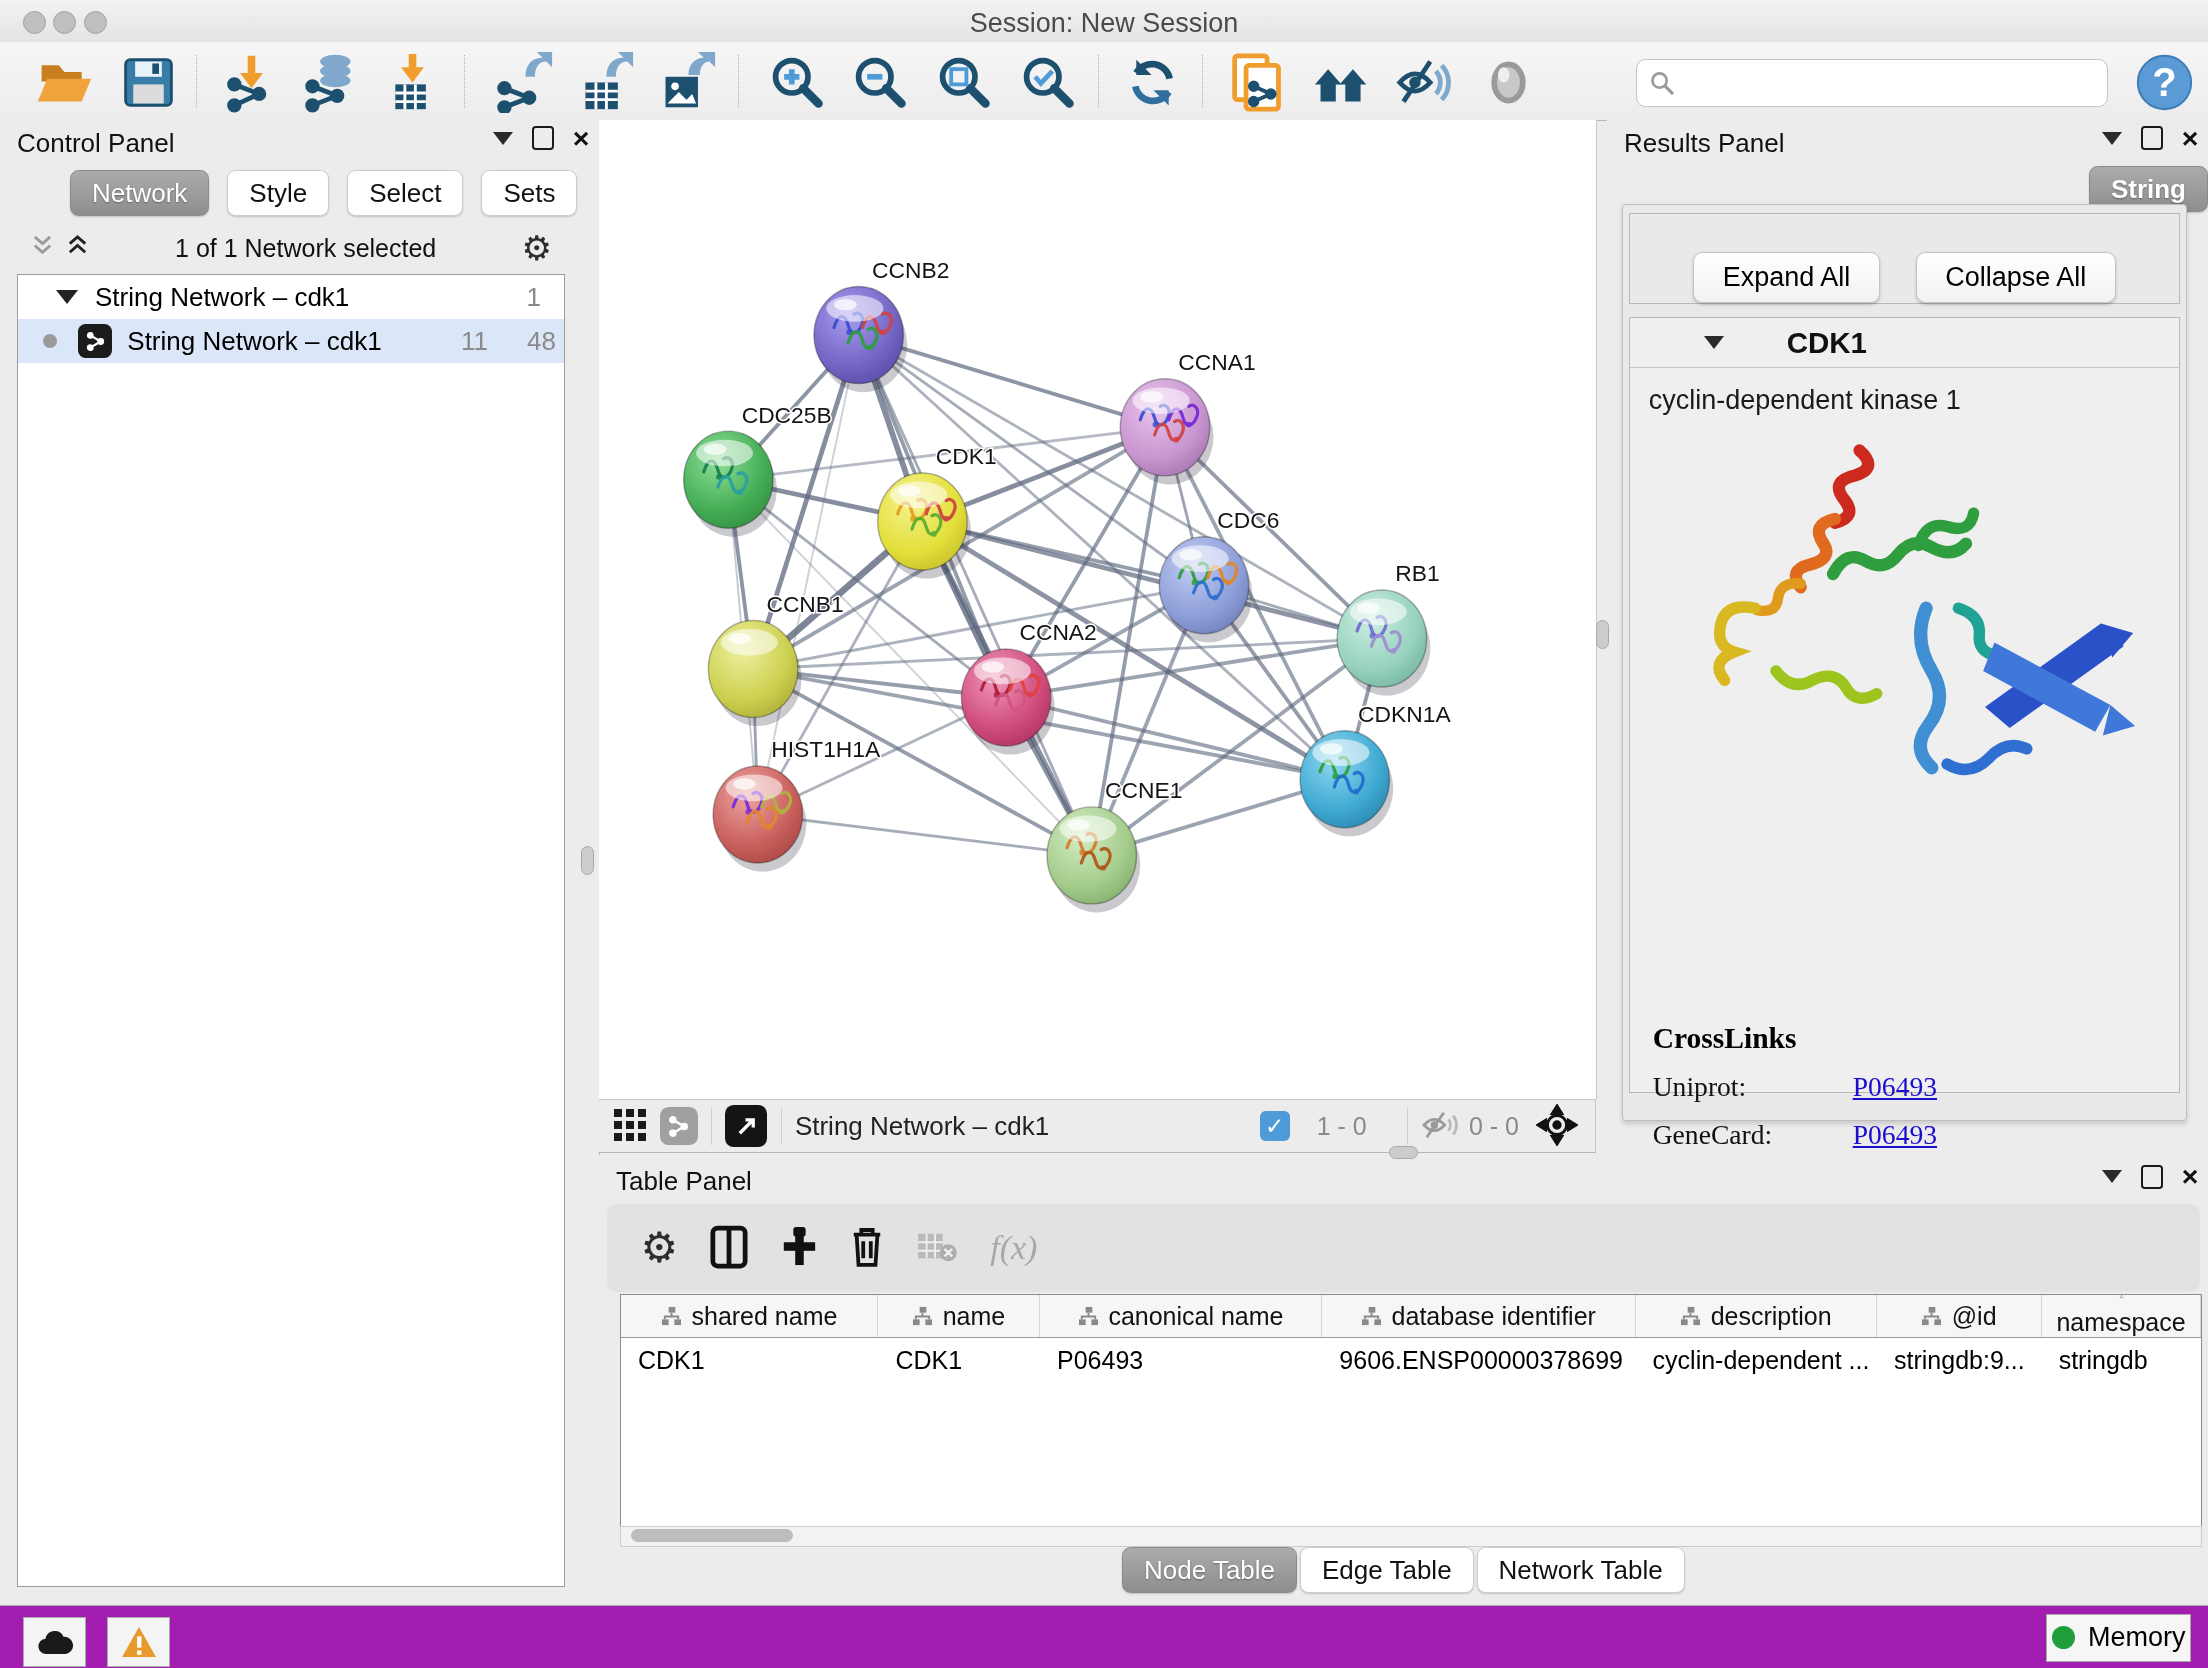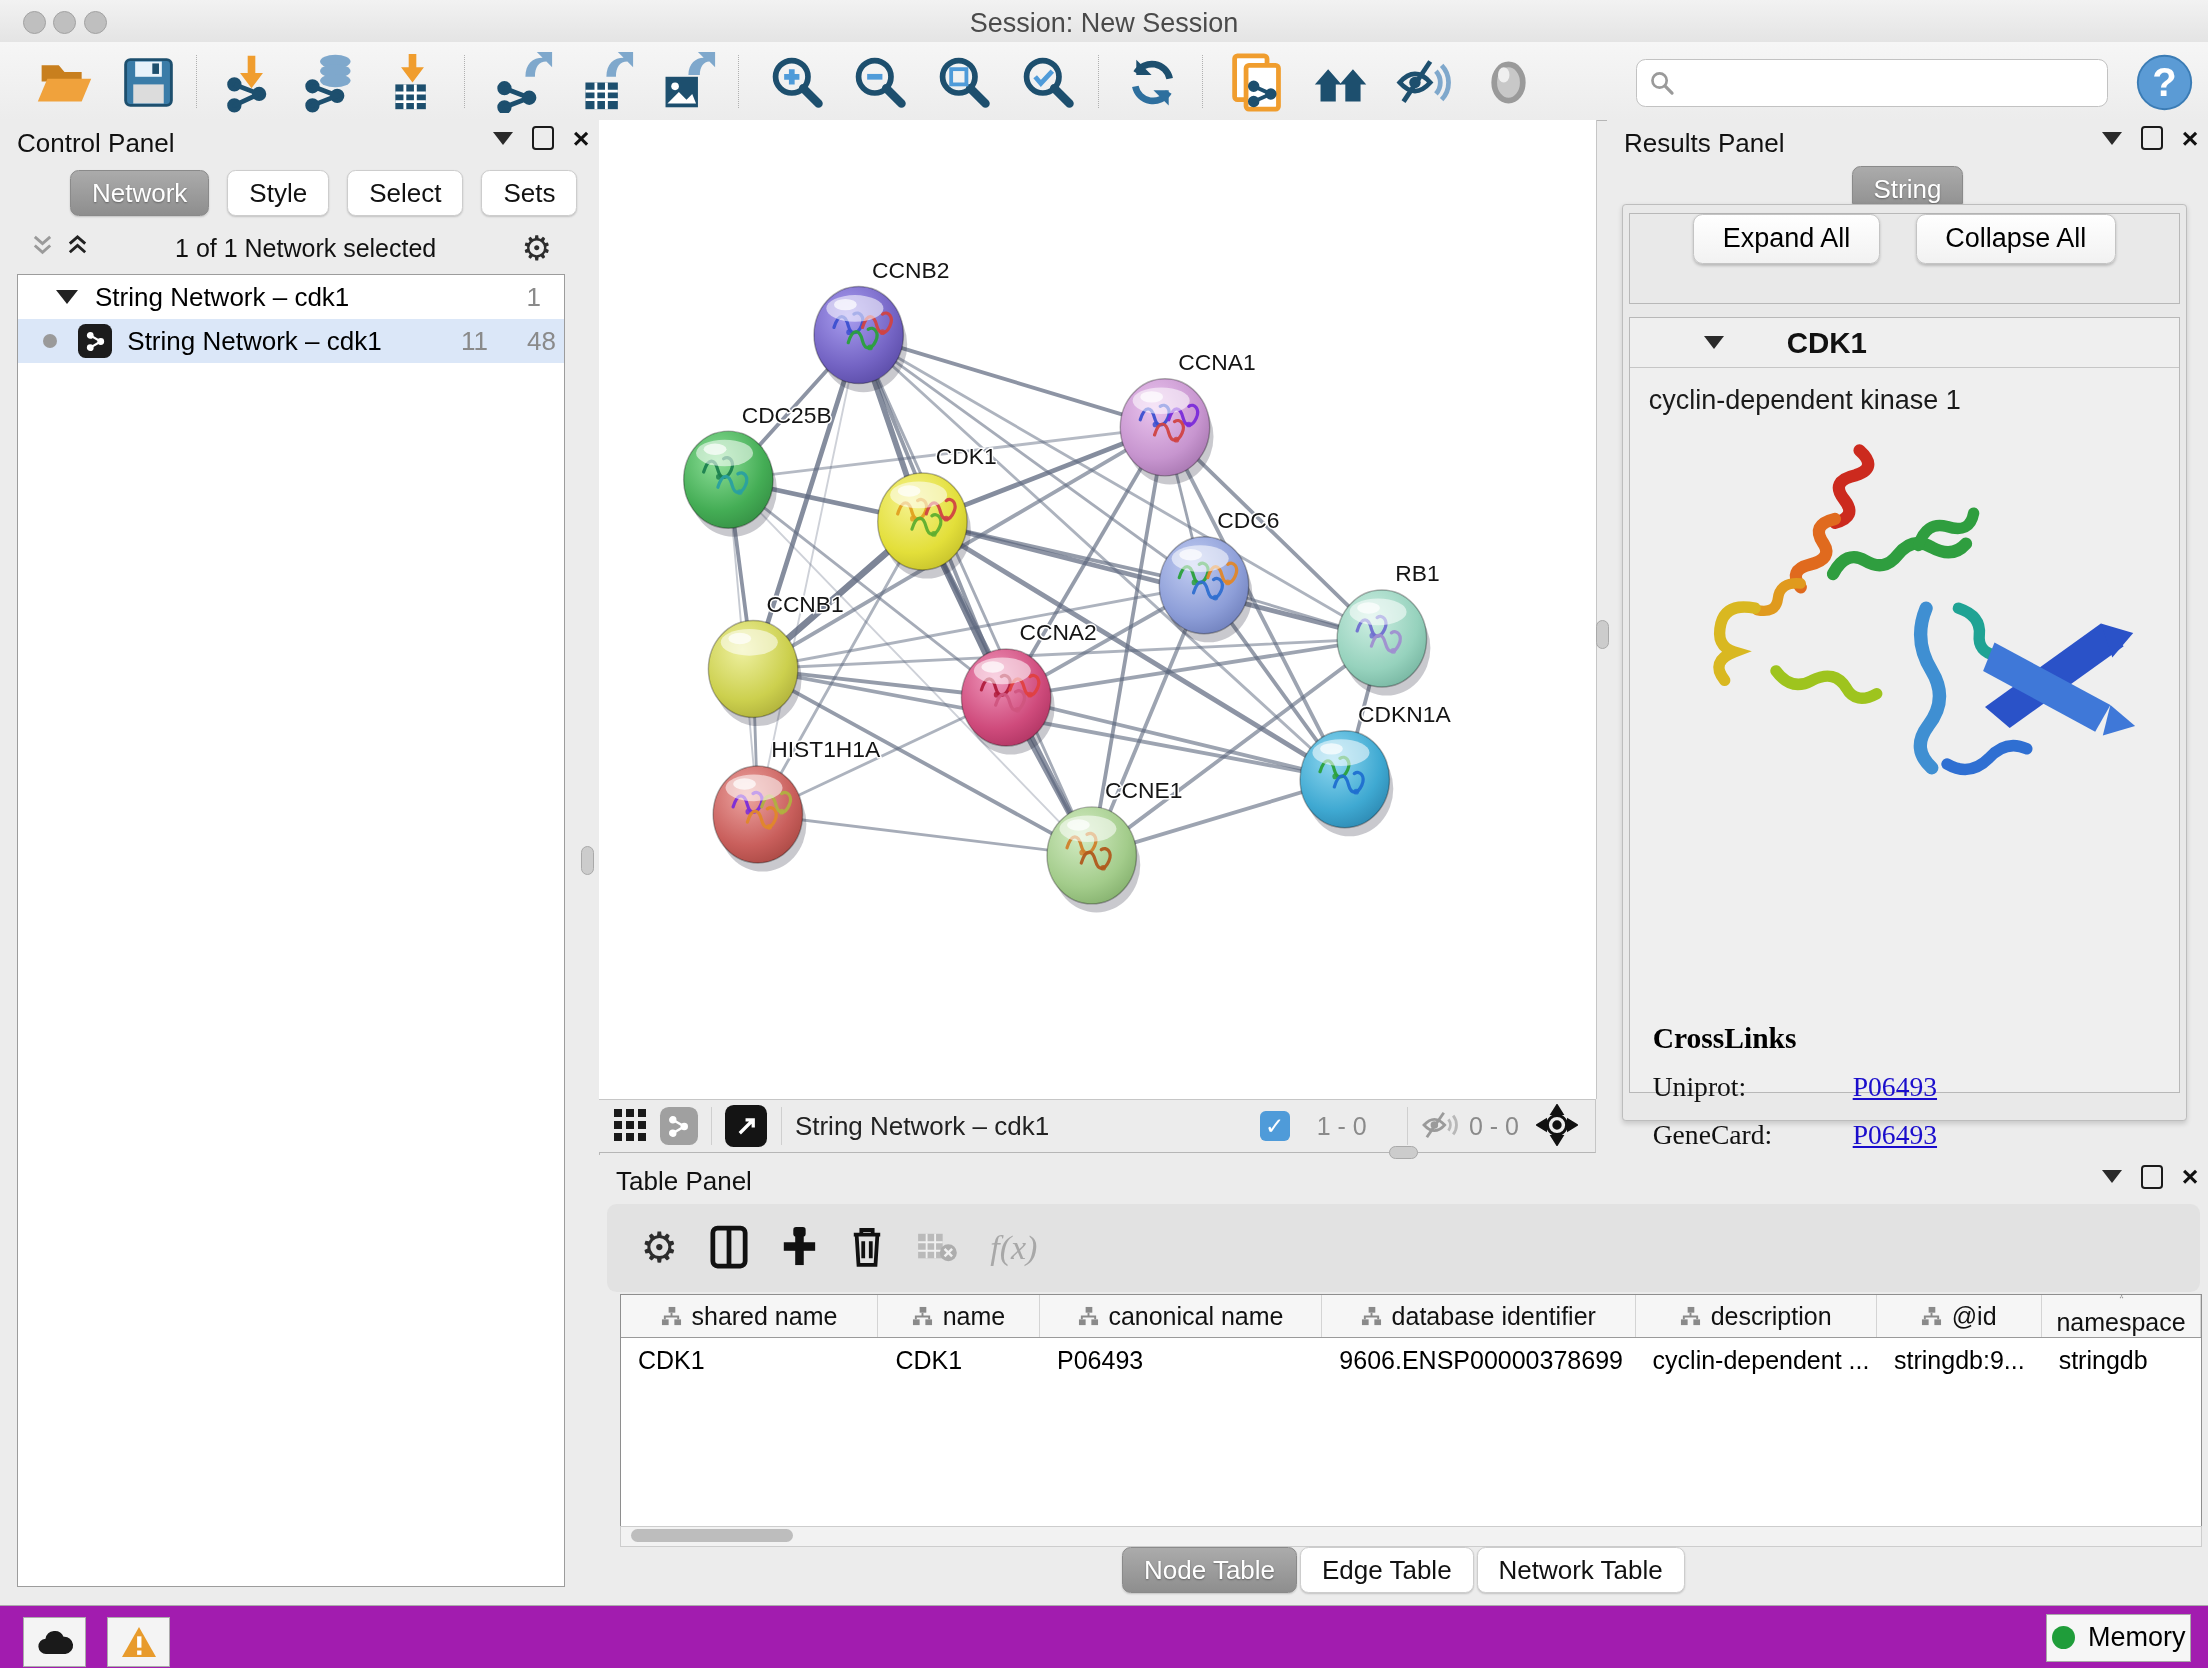--- a/index.html
+++ b/index.html
@@ -59,25 +59,25 @@
     border-top:1.9px solid #c6c6c6;border-bottom:1.9px solid #b6b6b6;border-right:1.9px solid #c6c6c6;
     display:flex;align-items:center;box-sizing:border-box;}
   #net-toolbar .vsep{width:0;height:38px;border-left:1.9px solid #cfcfcf;margin:0 13.3px;}
   #nt-title{font-size:26px;color:#222;}
   .node-label{font-size:24px;fill:#141414;paint-order:stroke;stroke:#ffffff;stroke-width:3px;
     font-family:"Liberation Sans",sans-serif;}
   .cnt-txt{font-size:25px;color:#8a8a8a;}
 
   
   #results-panel{position:absolute;left:1607px;top:120px;width:601px;height:1035px;background:#ececec;}
-  #rp-tab{position:absolute;left:0;right:0;top:46px;text-align:center;}
+  #rp-tab{position:absolute;left:0;right:0;top:46px;text-align:right;font-weight:bold;}
   #rp-outer{position:absolute;left:15px;top:84px;width:565px;height:917px;background:#e9e9e9;
     border:1.9px solid #bdbdbd;border-radius:3.8px;box-shadow:0 2.9px 5.7px rgba(0,0,0,.15);box-sizing:border-box;}
   #rp-btnbox{position:absolute;left:5.7px;top:7.6px;right:5.7px;height:91px;border:1.9px solid #b8b8b8;
-    display:flex;align-items:flex-start;justify-content:center;gap:36px;box-sizing:border-box;}
+    display:flex;align-items:flex-end;justify-content:center;gap:36px;box-sizing:border-box;}
   .white-btn{background:linear-gradient(#ffffff,#f2f2f2);border:1px solid #c4c4c4;border-radius:9.5px;
     font-size:27px;padding:8.6px 28.5px;box-shadow:0 1.9px 2.9px rgba(0,0,0,.2);}
   #rp-section{position:absolute;left:5.7px;top:112px;right:5.7px;bottom:27px;border:1.9px solid #b8b8b8;
     background:#efefef;box-sizing:border-box;}
   #rp-sec-head{height:49px;border-bottom:1.9px solid #c6c6c6;display:flex;align-items:center;}
   #rp-gene{font-size:29.5px;font-weight:bold;color:#111;}
   #rp-desc{font-size:27px;color:#1a1a1a;padding:17px 19px 0 19px;}
   #crosslinks{position:absolute;left:23px;top:704px;right:19px;
     font-family:"Liberation Serif","DejaVu Serif",serif;}
   #cl-head{font-size:29.5px;font-weight:bold;color:#000;}

